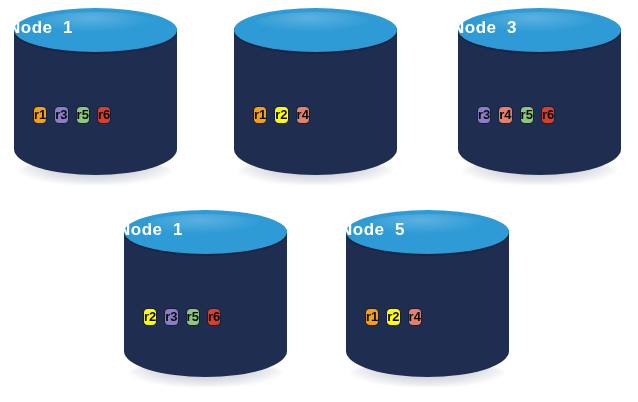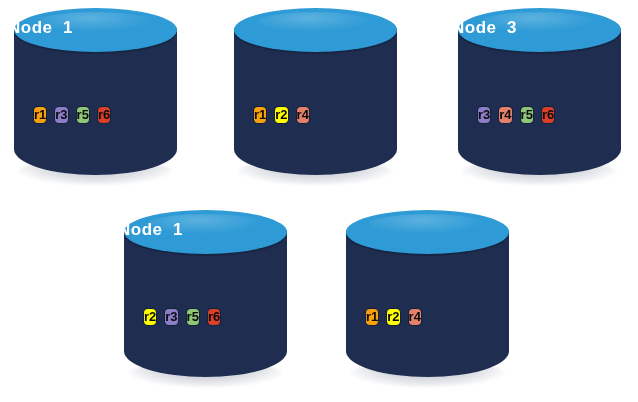--- a/index.html
+++ b/index.html
@@ -205,20 +205,21 @@
   </div>
 
   <div class="node n5">
     <div class="cyl">
       <div class="cyl-shadow"></div>
       <div class="cyl-body"></div>
       <div class="cyl-top">
         <div class="cyl-top-gloss"></div>
       </div>
     </div>
+    <div class="node-label">Node  5</div>
     <div class="records">
       <div class="record" style="background: rgb(249, 161, 11);">r1</div>
       <div class="record" style="background: rgb(255, 255, 0);">r2</div>
       <div class="record" style="background: rgb(229, 128, 106);">r4</div>
     </div>
   </div>
 
 </div>
 
 </body></html>

